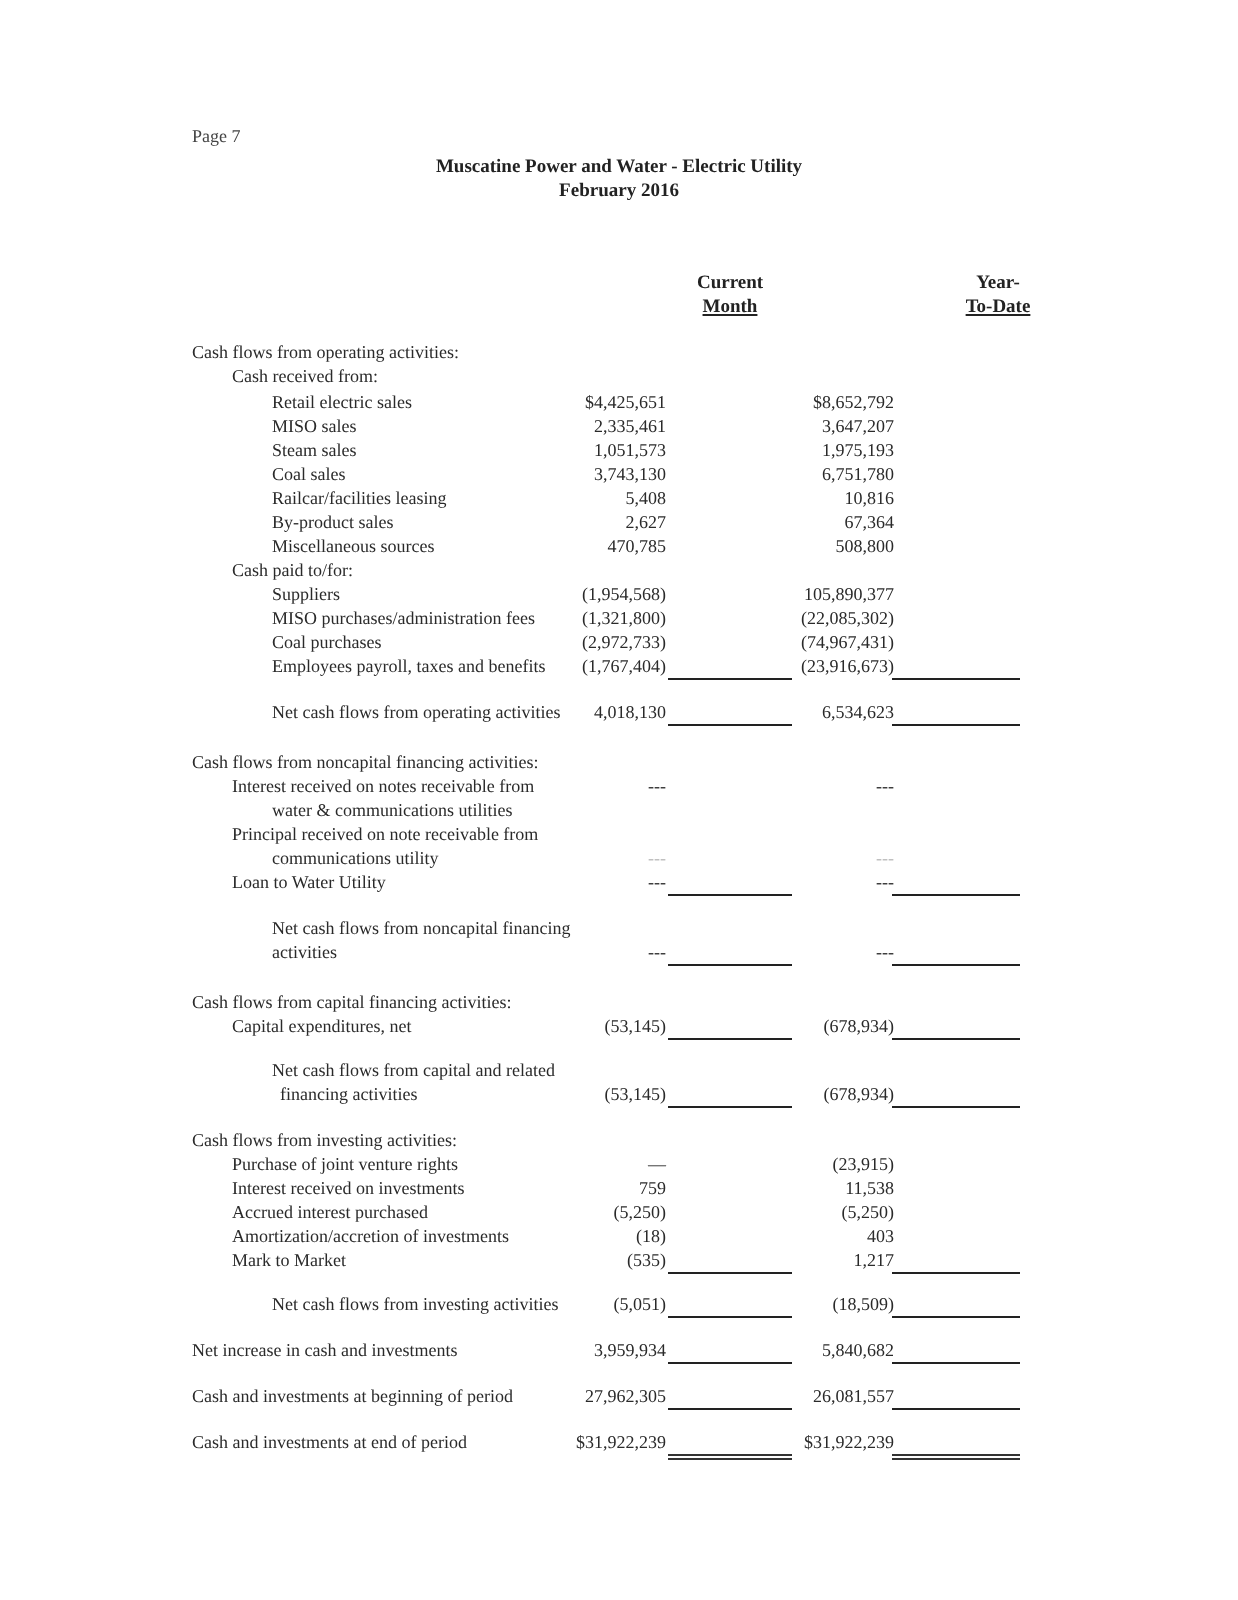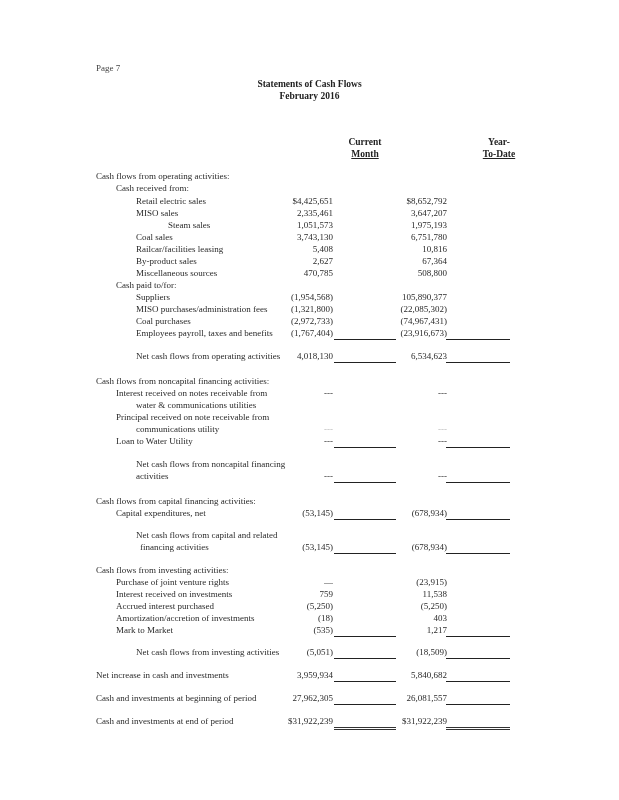--- a/index.html
+++ b/index.html
@@ -17,21 +17,21 @@
   .r1 { left: 334px; width: 62px; }
   .r2 { left: 446px; width: 64px; }
   .dbl { border-top: 3px double #333; height: 0; }
 </style>
 </head>
 <body>
 
 <div class="page-num">Page 7</div>
 
 <div class="title-block">
-  <div>Statements of Cash Flows</div>
+  <div>Muscatine Power and Water - Electric Utility</div>
   <div>February 2016</div>
 </div>
 
 <div class="col-head" style="left:330px; width:70px; top:136px;">
   <div>Current</div>
   <div class="ul">Month</div>
 </div>
 <div class="col-head" style="left:464px; width:70px; top:136px;">
   <div>Year-</div>
   <div class="ul">To-Date</div>
@@ -48,21 +48,21 @@
     <span class="lbl" style="left:136px;">Retail electric sales</span>
     <span class="v1">$4,425,651</span>
     <span class="v2">$8,652,792</span>
   </div>
 <div class="row" style="top:207px;">
     <span class="lbl" style="left:136px;">MISO sales</span>
     <span class="v1">2,335,461</span>
     <span class="v2">3,647,207</span>
   </div>
 <div class="row" style="top:219px;">
-    <span class="lbl" style="left:136px;margin-left:32px;">Steam sales</span>
+    <span class="lbl" style="left:136px;">Steam sales</span>
     <span class="v1">1,051,573</span>
     <span class="v2">1,975,193</span>
   </div>
 <div class="row" style="top:231px;">
     <span class="lbl" style="left:136px;">Coal sales</span>
     <span class="v1">3,743,130</span>
     <span class="v2">6,751,780</span>
   </div>
 <div class="row" style="top:243px;">
     <span class="lbl" style="left:136px;">Railcar/facilities leasing</span>

